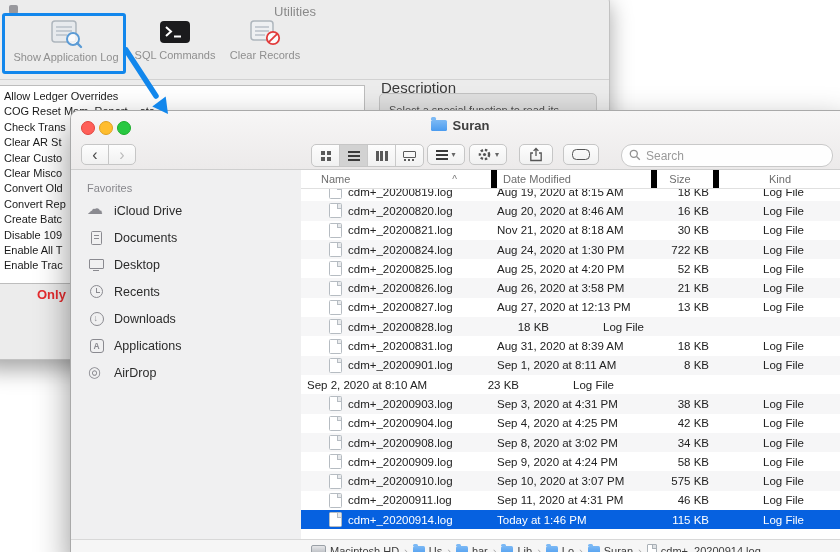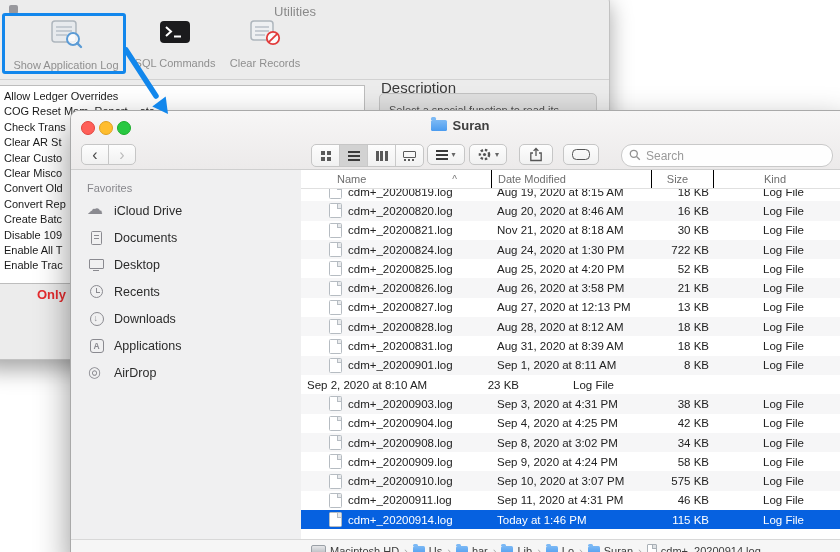--- a/index.html
+++ b/index.html
@@ -5,21 +5,21 @@
   :root{ --accent:#1287ec; --sel:#0661e0; }
   html,body{margin:0;padding:0;background:#fff;}
   .stage{position:relative;width:840px;height:552px;overflow:hidden;background:#fff;
          font-family:"Liberation Sans","DejaVu Sans",sans-serif;-webkit-font-smoothing:antialiased;}
 
   
   .utilities{position:absolute;left:-20px;top:-8px;width:628px;height:366px;background:#ececec;
              border:1px solid #c2c2c2;border-radius:10px;box-shadow:0 10px 22px rgba(0,0,0,.35);z-index:1;}
   .ut-title{position:absolute;left:0;right:0;top:11px;text-align:center;font-size:13px;color:#8a8a8a;}
   .proxy-square{position:absolute;left:28px;top:12px;width:9px;height:9px;background:#98989d;border-radius:2px;}
-  .tb-item{position:absolute;top:26px;display:flex;flex-direction:column;align-items:center;gap:10px;cursor:default;}
+  .tb-item{position:absolute;top:26px;display:flex;flex-direction:column;align-items:center;gap:2px;cursor:default;}
   .tb-item .tb-label{font-size:11px;color:#8f8f8f;white-space:nowrap;}
   .tb-app-log{left:26px;width:118px;}
   .tb-sql{left:150px;width:88px;}
   .tb-clear{left:244px;width:80px;}
   .ut-sep{position:absolute;left:0;right:0;top:86px;border-top:1px solid #d2d2d2;}
   .fn-list{position:absolute;left:14px;top:92px;width:368px;height:194px;background:#fff;
            border:1px solid #bdbdbd;overflow:hidden;padding:3px 0 0 0;margin:0;list-style:none;}
   .fn-list li{font-size:11px;line-height:15.4px;color:#1a1a1a;padding:0 8px;white-space:nowrap;}
   .desc-label{position:absolute;left:400px;top:86px;font-size:15px;color:#3a3a3a;}
   .desc-box{position:absolute;left:398px;top:100px;width:216px;height:54px;background:#dfdfdf;
@@ -107,22 +107,22 @@
   .sbicon.downloads::after{content:"↓";position:absolute;left:6.6px;top:2.6px;font-size:9px;}
   .sbicon.applications::before{content:"";position:absolute;left:2.5px;top:1.5px;width:12px;height:12px;
       border:1.3px solid currentColor;border-radius:3px;}
   .sbicon.applications::after{content:"A";position:absolute;left:6.4px;top:3.4px;font-size:8.5px;font-weight:bold;}
   .sbicon.airdrop::before{content:"◎";position:absolute;left:1px;top:-1px;font-size:15px;line-height:16px;}
 
   
   .hdr{position:absolute;left:230px;right:0;top:59px;height:18px;background:#fff;border-bottom:1px solid #e0e0e0;
        display:flex;font-size:11px;color:#6e6e6e;}
   .hcell{box-sizing:border-box;display:flex;align-items:center;}
-  .hcell + .hcell{border-left:1px solid #000000;}
-  .h-name{width:190px;padding-left:36px;position:relative;}
+  .hcell + .hcell{border-left:6px solid #000000;}
+  .h-name{width:190px;padding-left:20px;position:relative;}
   .h-name .sort::before{content:"^";position:absolute;right:34px;top:4px;font-size:10px;color:#777;}
   .h-date{width:160px;padding-left:6px;}
   .h-size{width:62px;justify-content:center;padding-right:10px;}
   .h-kind{flex:1;padding-left:50px;}
   .rows{position:absolute;left:230px;right:0;top:78px;bottom:22px;overflow:hidden;background:#fff;}
   .frow{height:19.3px;display:flex;align-items:center;font-size:11.5px;color:#222;cursor:default;}
   .frow:first-of-type{margin-top:-7px;}
   .frow.odd{background:#f6f6f7;}
   .frow.selected{background:var(--sel);color:#fff;}
   .frow.selected .cell{color:#fff;}
@@ -425,21 +425,20 @@
           <span class="cell c-date">Aug 27, 2020 at 12:13 PM</span>
           <span class="cell c-size">13 KB</span>
           <span class="cell c-kind">Log File</span>
         </div>
 
         <div class="frow odd">
           <span class="cell c-name">
             <span class="rowdoc"></span>
             <span>cdm+_20200828.log</span>
           </span>
-          <span class="cell c-date">Aug 28, 2020 at 8:12 AM</span>
           <span class="cell c-size">18 KB</span>
           <span class="cell c-kind">Log File</span>
         </div>
 
         <div class="frow even">
           <span class="cell c-name">
             <span class="rowdoc"></span>
             <span>cdm+_20200831.log</span>
           </span>
           <span class="cell c-date">Aug 31, 2020 at 8:39 AM</span>

